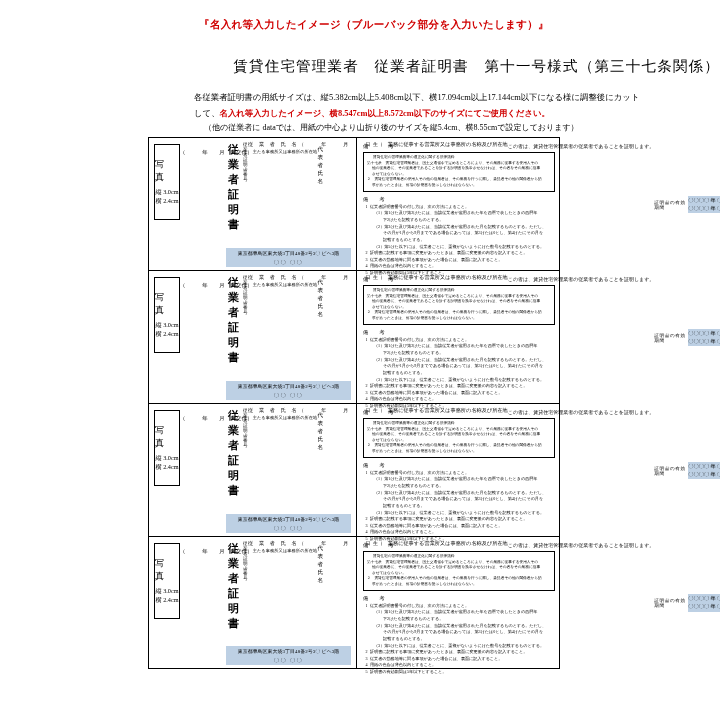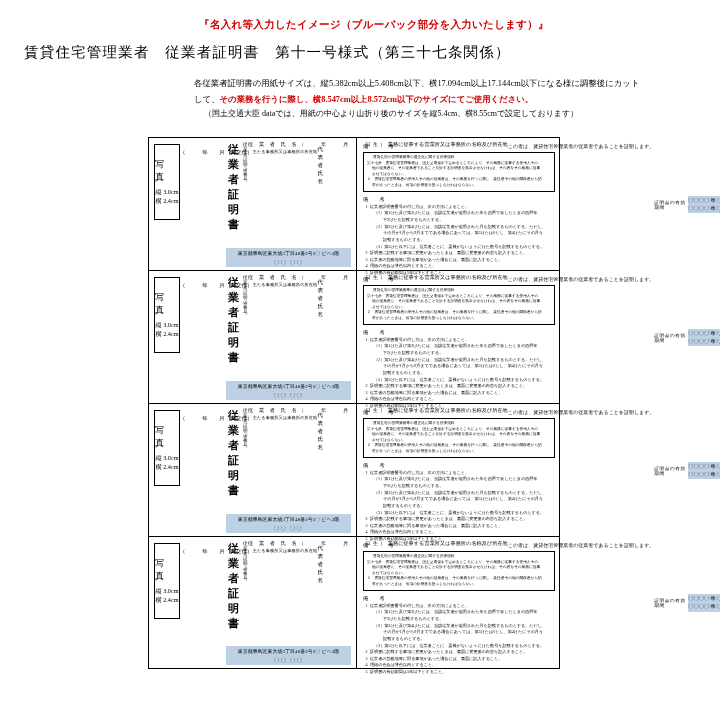--- a/index.html
+++ b/index.html
@@ -12,21 +12,21 @@
   }
   .page{position:relative;width:720px;height:720px;}
 
   
   .hdr{padding-top:18px;}
   .notice{
     color:#d00000;font-weight:bold;font-size:10.5px;
     letter-spacing:.3px;text-align:center;padding-left:28px;
   }
   .doctitle{
-    font-size:14.5px;text-align:left;padding-left:24px;margin-top:11px;
+    font-size:14.5px;text-align:right;padding-left:24px;margin-top:25px;
     letter-spacing:1.2px;
   }
   .lead{margin-top:14px;padding-left:150px;font-size:8.4px;line-height:1.85;}
   .lead .l{display:block;white-space:nowrap;margin-left:44px;}
   .lead .red{color:#d00000;font-weight:bold;}
   .lead .l3{padding-left:10px;font-size:8px;}
 
   
   .cards{position:absolute;left:148px;top:137px;width:412px;}
   .card{
@@ -99,22 +99,22 @@
 </head>
 <body>
 
 <div class="page">
 
   <div class="hdr">
     <div class="notice">『名入れ等入力したイメージ（ブルーバック部分を入力いたします）』</div>
     <div class="doctitle">賃貸住宅管理業者　従業者証明書　第十一号様式（第三十七条関係）</div>
     <div class="lead">
       <span class="l">各従業者証明書の用紙サイズは、縦5.382cm以上5.408cm以下、横17.094cm以上17.144cm以下になる様に調整後にカット</span>
-      <span class="l"><span>して、</span><span class="red">その業務を行うに際し、横8.547cm以上8.572cm以下のサイズにてご使用ください。</span></span>
-      <span class="l l3">（国土交通大臣 dataでは、用紙の中心より山折り後のサイズを縦5.4cm、横8.55cmで設定しております）</span>
+      <span class="l"><span>して、</span><span class="red">名入れ等入力したイメージ、横8.547cm以上8.572cm以下のサイズにてご使用ください。</span></span>
+      <span class="l l3">（他の従業者に dataでは、用紙の中心より山折り後のサイズを縦5.4cm、横8.55cmで設定しております）</span>
     </div>
   </div>
 
   <div class="cards" id="cards">
   <div class="card">
 
     <div class="cert">
       <div class="certgrid">
         <div class="colL">
           <div class="photo">

